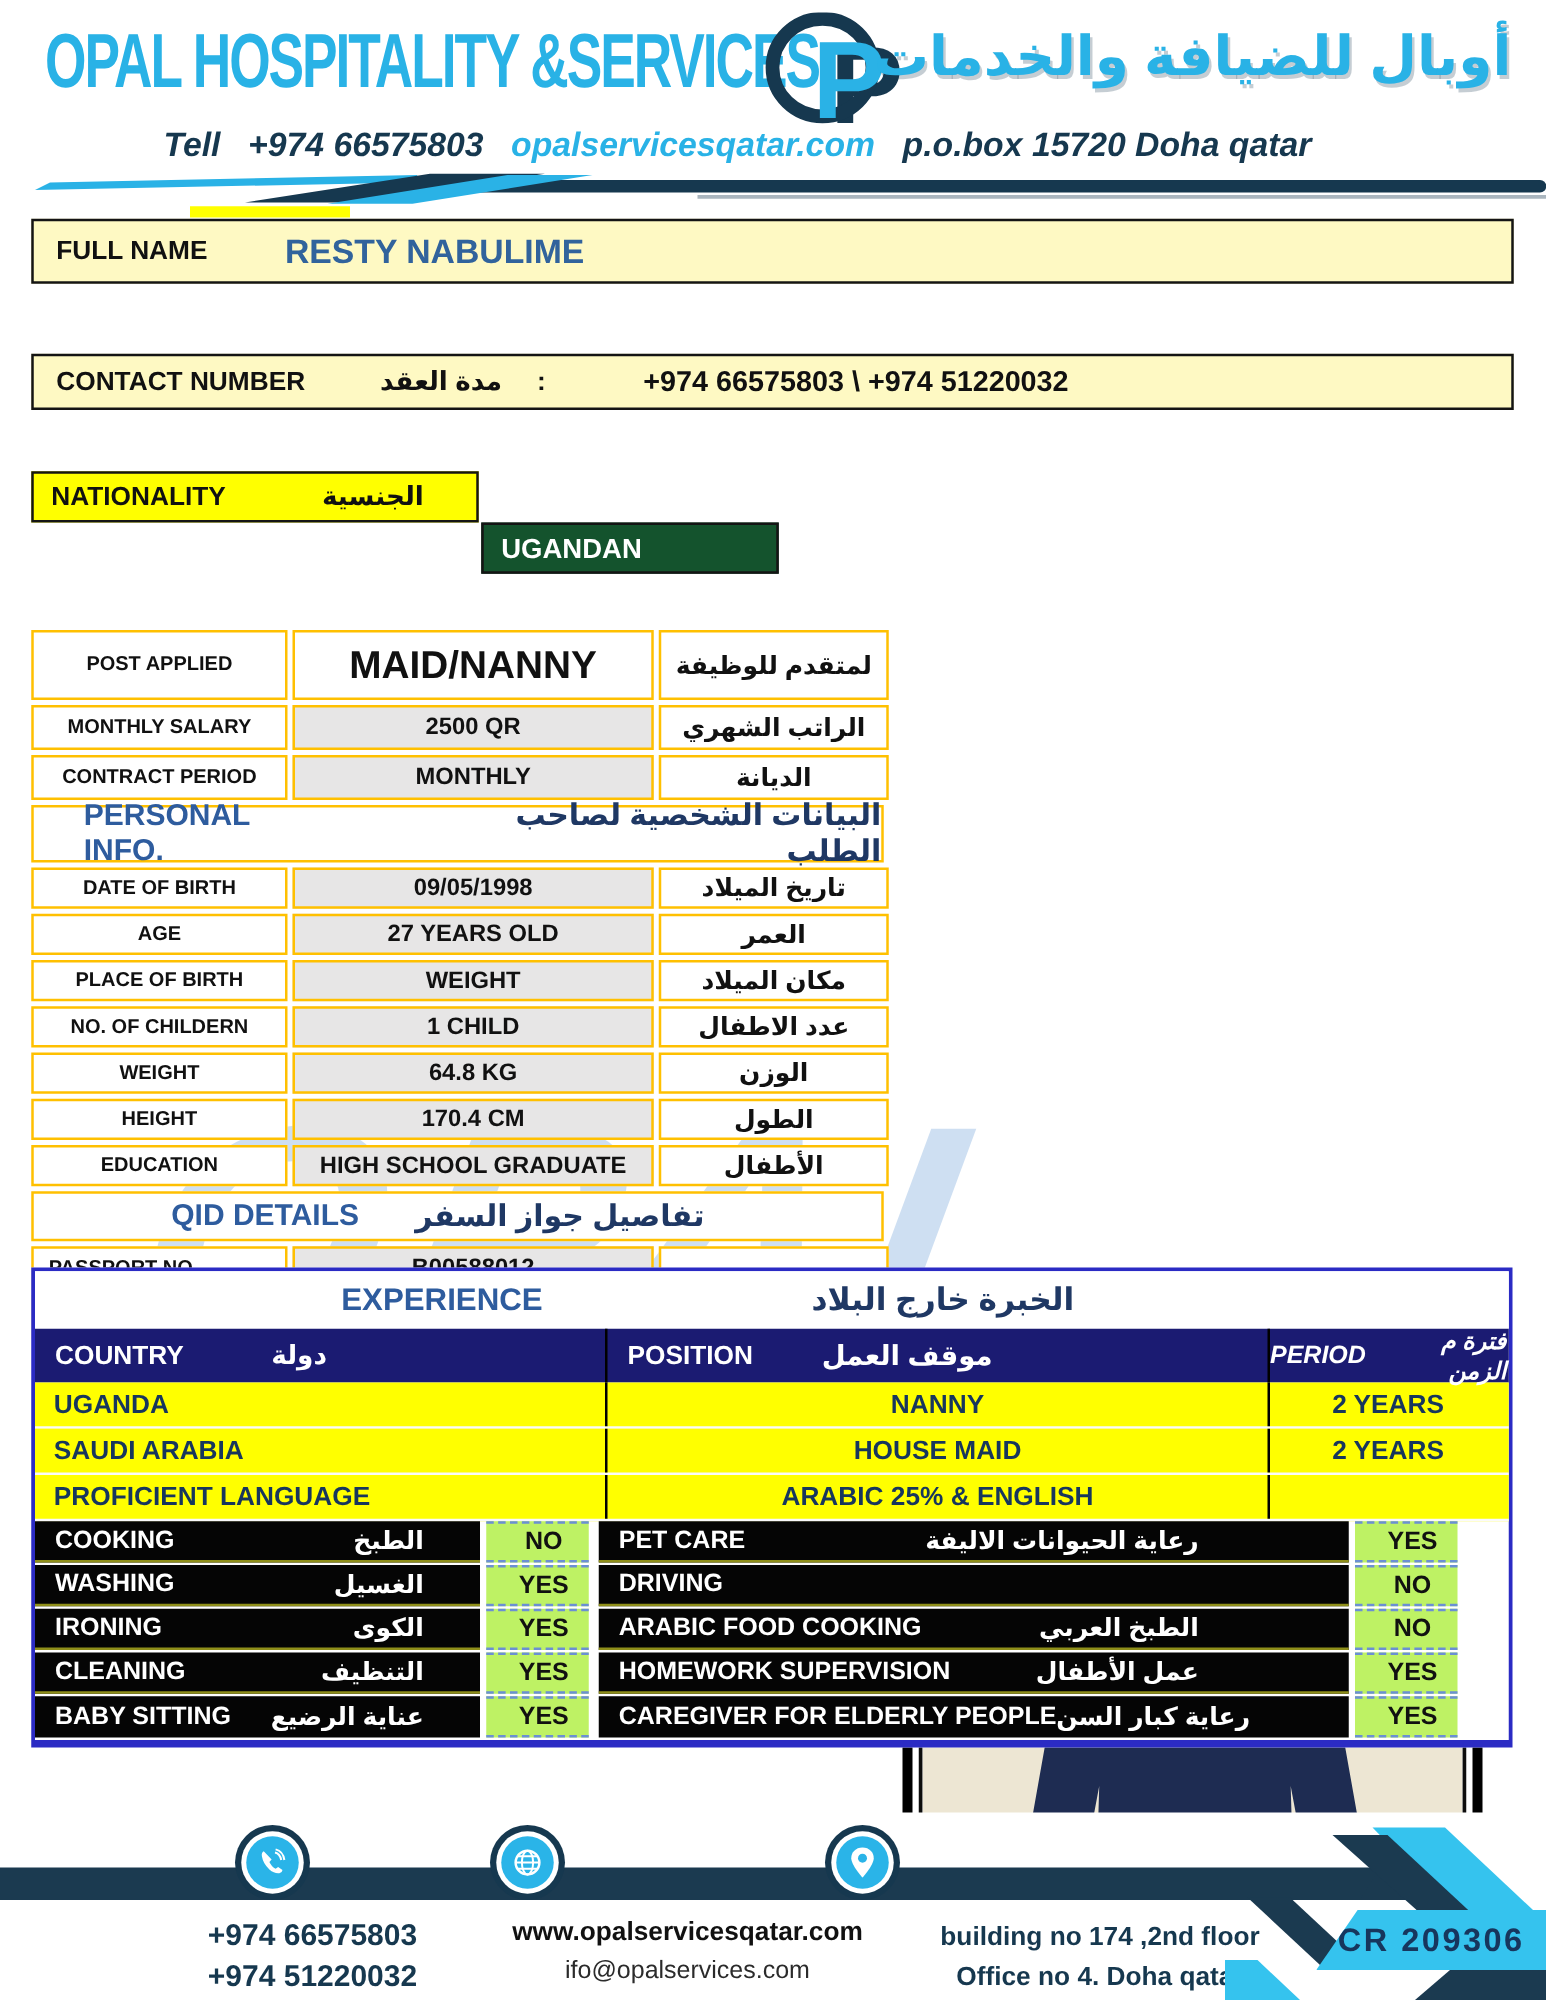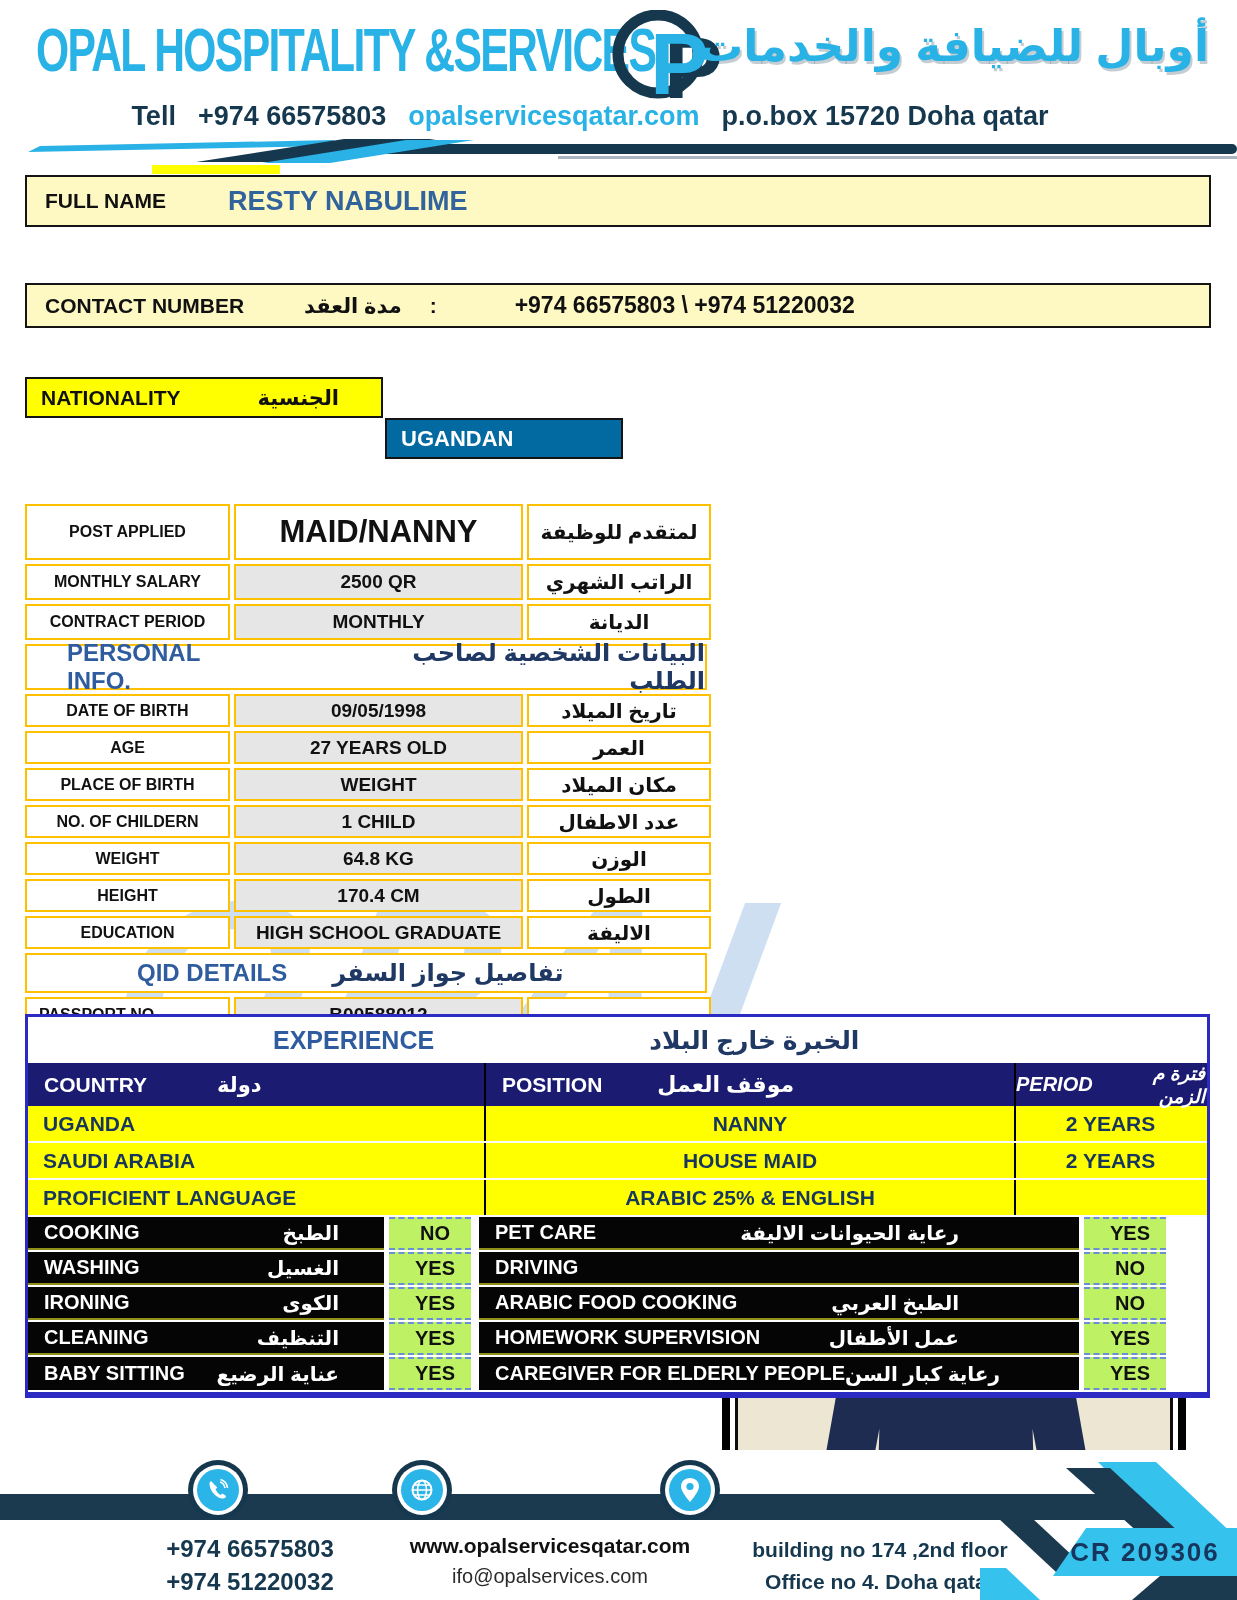--- a/index.html
+++ b/index.html
@@ -6,40 +6,40 @@
   body { background:#ffffff; font-family:"Liberation Sans","DejaVu Sans",sans-serif; }
   .page { position:relative; width:1237px; height:1600px; background:#fff; overflow:hidden; }
 
   
   .brand-en { position:absolute; left:36px; top:14px; font-size:52px; font-weight:bold;
     color:#29b2e6; letter-spacing:-2px; transform:scale(0.82,1.18); transform-origin:left top; white-space:nowrap; }
   .logo-svg { position:absolute; left:612px; top:10px; }
   .brand-ar { position:absolute; right:28px; top:20px; font-size:44px; font-weight:bold; color:#29b2e6;
     direction:rtl; text-shadow:2px 3px 0 rgba(22,56,79,0.25); }
   .tel-row { position:absolute; top:101px; left:0; width:1180px; display:flex; justify-content:center;
-    gap:22px; font-size:27px; font-weight:bold; color:#16384f; white-space:nowrap; }
+    gap:22px; font-size:27px; font-weight:bold; color:#16384f; white-space:nowrap;font-style:italic; }
   .tel-row .web { color:#29b2e6; }
   .swoosh { position:absolute; left:0; top:138px; }
   .scan-artifact { position:absolute; left:152px; top:165px; width:128px; height:9px; background:#ffff00; }
 
   
   .yrow { position:absolute; left:25px; width:1186px; background:#fef9c3; border:2px solid #141414; }
   .row-fullname { top:175px; height:52px; display:flex; align-items:center; }
   .row-fullname .lbl { margin-left:18px; font-size:21px; font-weight:bold; color:#111; }
   .row-fullname .val { margin-left:62px; font-size:27px; font-weight:bold; color:#31639c; }
   .row-contact  { top:231px; height:45px; display:flex; align-items:center; font-weight:bold; color:#111; }
   .row-contact .lbl { margin-left:18px; font-size:21px; }
   .row-contact .ar  { margin-left:60px; font-size:21px; direction:rtl; }
   .row-contact .sep { margin-left:28px; font-size:21px; }
   .row-contact .val { margin-left:78px; font-size:23px; }
   .row-nat-y { position:absolute; left:25px; top:280px; width:358px; height:41px; background:#ffff00;
     border:2px solid #141414; display:flex; align-items:center; justify-content:space-between; }
   .row-nat-y .lbl { margin-left:14px; font-size:21px; font-weight:bold; color:#111; }
   .row-nat-y .ar  { margin-right:42px; font-size:21px; font-weight:bold; color:#111; direction:rtl; }
-  .row-nat-b { position:absolute; left:385px; top:280px; width:238px; height:41px; background:#0369a1;
+  .row-nat-b { position:absolute; left:385px; top:280px; width:238px; height:41px; background:#14532d;
     border:2px solid #141414; display:flex; align-items:center; }
   .row-nat-b .val { margin-left:14px; font-size:22px; font-weight:bold; color:#fff; }
 
   
   .app-table { position:absolute; left:25px; top:325px; width:690px; }
   .trow { display:flex; gap:4px; margin-bottom:4px; }
   .cell { border:2px solid #ffc000; background:#fff; display:flex; align-items:center; justify-content:center; }
   .c1 { width:205px; } .c2 { width:289px; } .c3 { width:184px; }
   .lblc { font-size:16px; font-weight:bold; color:#111; text-align:center; }
   .valc { font-size:19px; font-weight:bold; color:#111; background:#e7e6e6; }
@@ -229,21 +229,21 @@
       <div class="cell c3 arc h33">الوزن</div>
     </div>
     <div class="trow">
       <div class="cell c1 lblc h33">HEIGHT</div>
       <div class="cell c2 valc h33">170.4 CM</div>
       <div class="cell c3 arc h33">الطول</div>
     </div>
     <div class="trow">
       <div class="cell c1 lblc h33">EDUCATION</div>
       <div class="cell c2 valc h33">HIGH SCHOOL GRADUATE</div>
-      <div class="cell c3 arc h33">الاليفة</div>
+      <div class="cell c3 arc h33">الأطفال</div>
     </div>
 
     <div class="trow">
       <div class="sec-head qid-head">
         <span class="en">QID DETAILS</span>
         <span class="ar">تفاصيل جواز السفر</span>
       </div>
     </div>
 
     <div class="trow">

